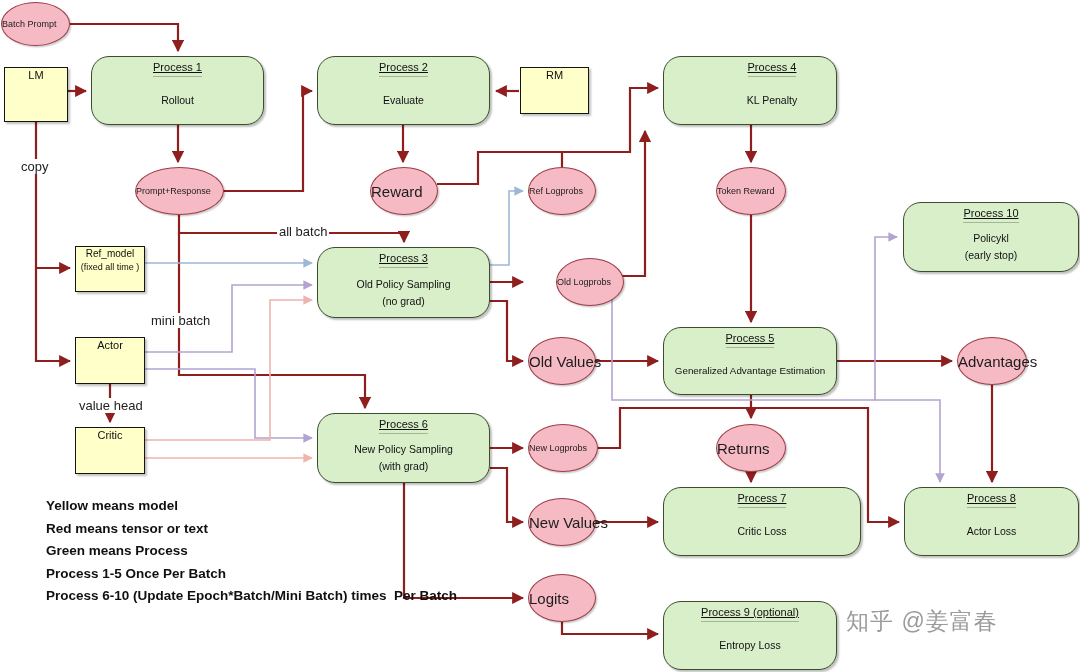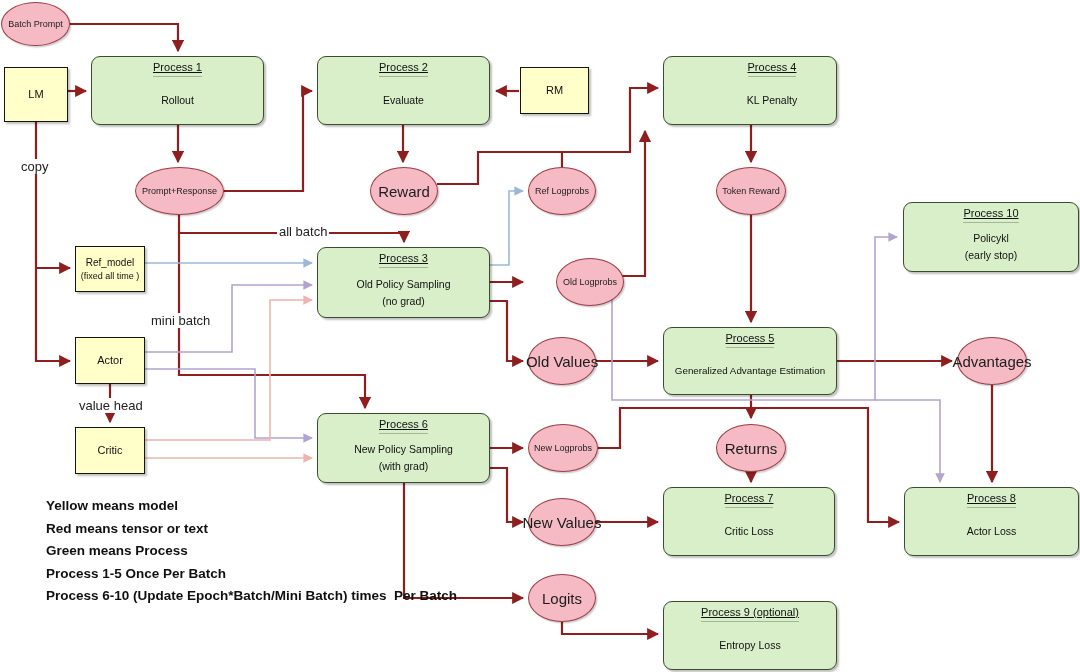--- a/index.html
+++ b/index.html
@@ -1,23 +1,23 @@
 <!DOCTYPE html>
 <html><head>
 <meta charset="utf-8">
 <style>
   * { margin:0; padding:0; box-sizing:border-box; }
   html,body { background:#fff; }
   body { font-family:"Liberation Sans", sans-serif; }
   .canvas { position:relative; width:1080px; height:672px; background:#fff; overflow:hidden; }
   svg.edges { position:absolute; left:0; top:0; }
 
-  .node { position:absolute; display:flex; align-items:center; justify-content:center; text-align:center; }
-
-  .proc { background:#d9efca; border:1.4px solid #3a4d2d; border-radius:9px;
+  .node { position:absolute; display:flex; align-items:center; justify-content:flex-start; text-align:center; }
+
+  .proc { background:#d9efca; border:1.4px solid #3a4d2d; border-radius:18px;
           box-shadow:2px 2px 2px rgba(0,0,0,0.25); display:flex; flex-direction:column; }
   .proc .title { margin:4px 7px 0; padding-bottom:3px; border-bottom:1px solid rgba(60,80,50,0.35);
                  font-size:11px; color:#101010; text-decoration:underline; text-align:center; }
   .proc .pbody { flex:1; display:flex; flex-direction:column; align-items:center; justify-content:center;
                  font-size:10.5px; color:#101010; line-height:1.6; }
   .proc .pbody span { white-space:nowrap; }
 
   .model { background:#ffffc9; border:1.6px solid #141414; box-shadow:2px 2px 2px rgba(0,0,0,0.25);
            font-size:11px; color:#101010; flex-direction:column; line-height:1.35; }
   .model .sub { font-size:9px; }
@@ -158,21 +158,21 @@
         <span>Generalized Advantage Estimation</span>
       </div>
   </div>
   <div class="node proc" style="left:317px; top:413px; width:173px; height:70px;">
     <div class="title">Process 6</div>
     <div class="pbody">
       <span>New Policy Sampling</span>
       <span>(with grad)</span>
     </div>
   </div>
-  <div class="node proc" style="left:663px; top:487px; width:172px; height:69px;">
+  <div class="node proc" style="left:663px; top:487px; width:198px; height:69px;">
     <div class="title">Process 7</div>
     <div class="pbody">
         <span>Critic Loss</span>
       </div>
   </div>
   <div class="node proc" style="left:904px; top:487px; width:175px; height:69px;">
     <div class="title">Process 8</div>
     <div class="pbody">
         <span>Actor Loss</span>
       </div>
@@ -227,14 +227,15 @@
   <div class="edge-label" style="left:77px; top:398px;">value head</div>
 
   <div class="legend">
     <div>Yellow means model</div>
     <div>Red means tensor or text</div>
     <div>Green means Process</div>
     <div>Process 1-5 Once Per Batch</div>
     <div>Process 6-10 (Update Epoch*Batch/Mini Batch) times  Per Batch</div>
   </div>
 
+  <div class="watermark">知乎 @姜富春</div>
 
 </div>
 
 </body></html>

